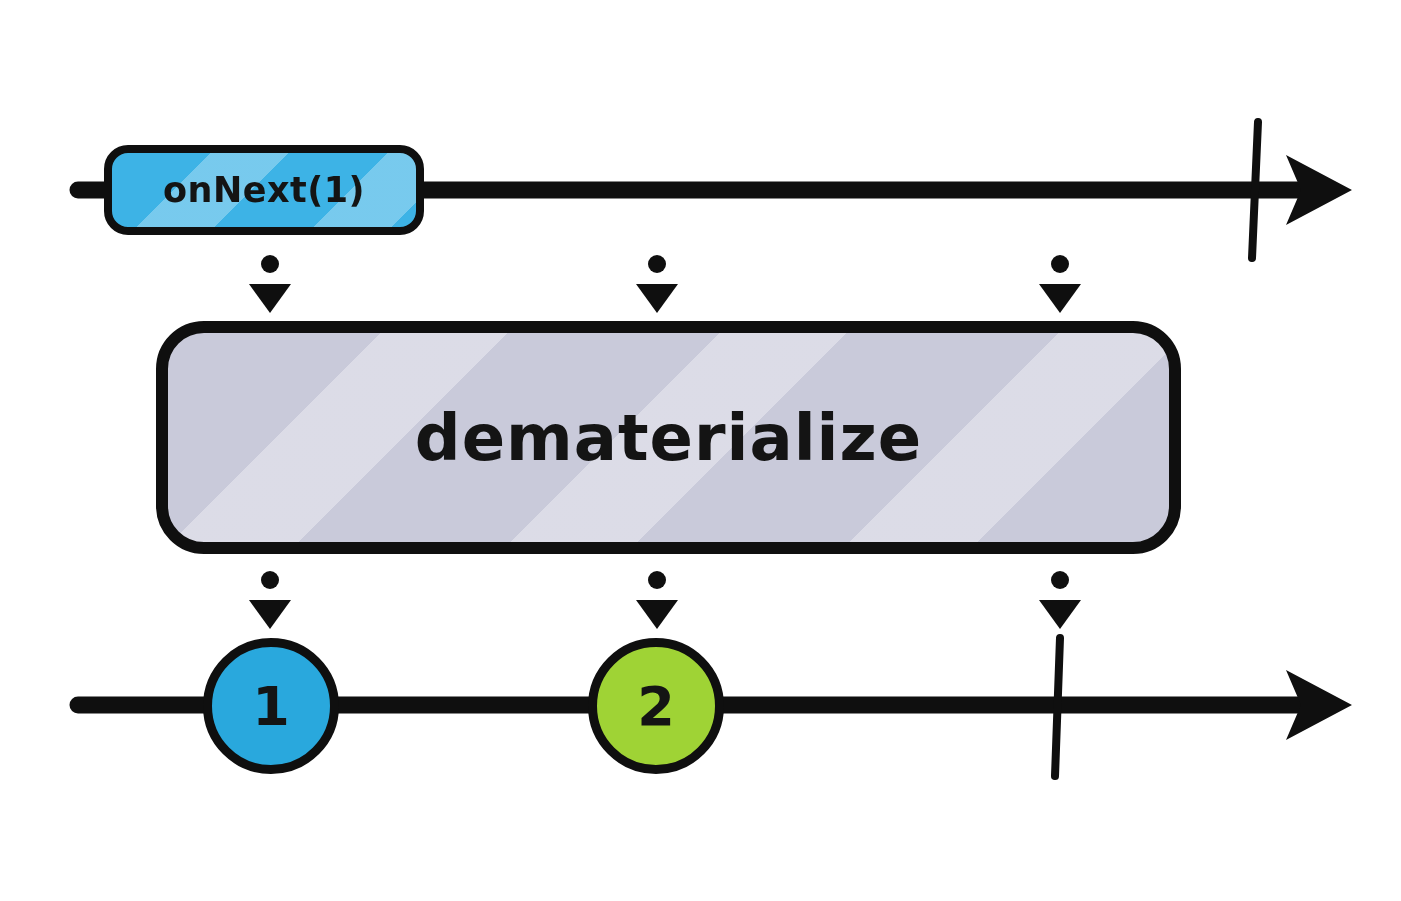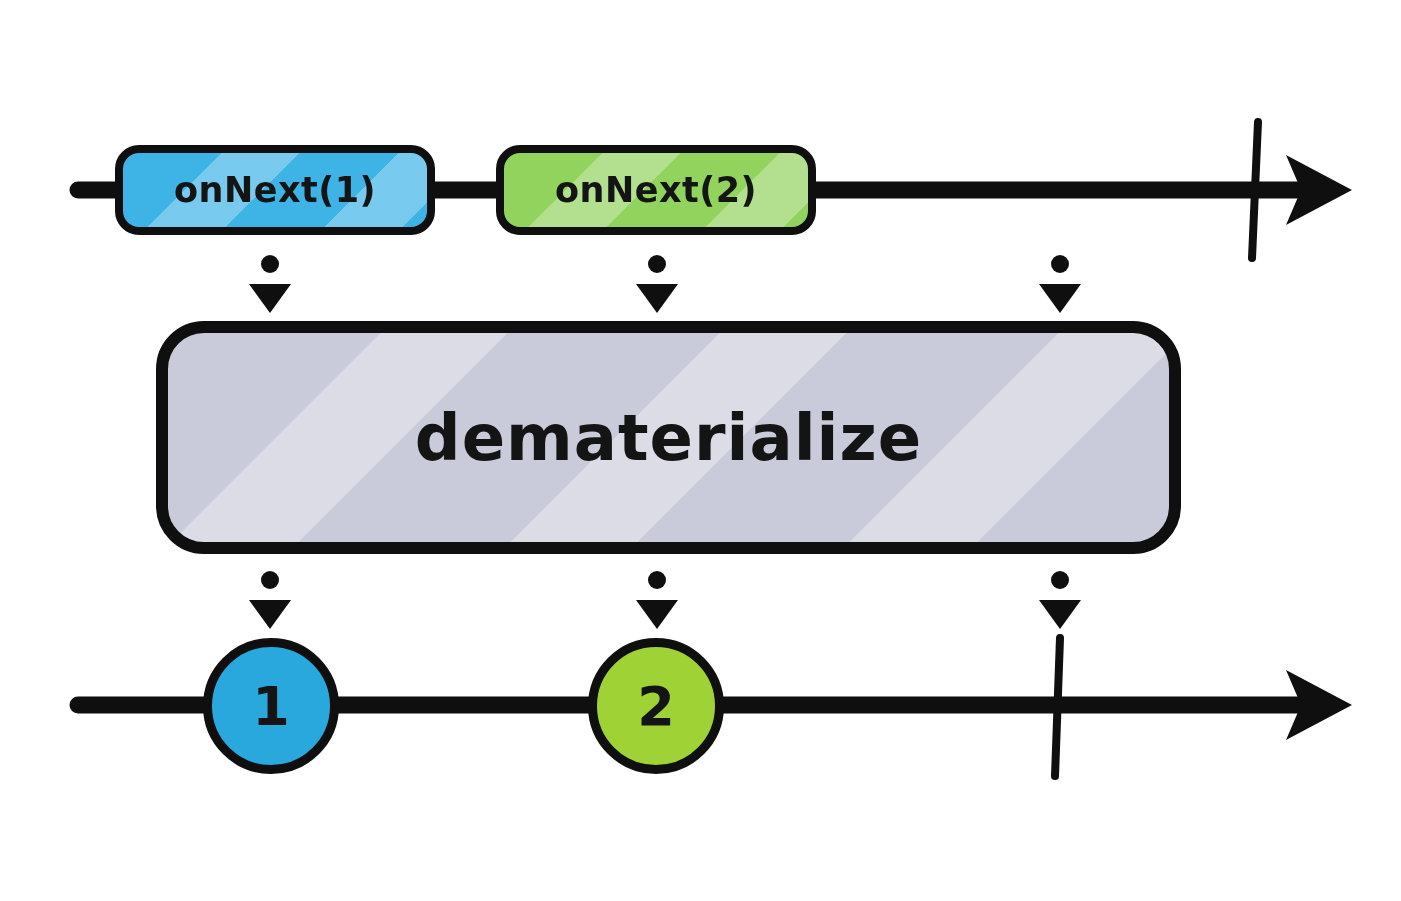--- a/index.html
+++ b/index.html
@@ -40,21 +40,21 @@
       rgba(255,255,255,0.30) 125px
     );
   }
   .event-box span {
     font-size: 35px;
     font-weight: 700;
     color: #141414;
     letter-spacing: 0.5px;
     white-space: nowrap;
   }
-  .evt-1 { left: 115px;  top: 145px; background-color: #3db3e6; }
+  .evt-1 { left: 104px;  top: 145px; background-color: #3db3e6; }
   .evt-2 { left: 496px;  top: 145px; background-color: #92d35e; }
   .evt-3 { left: 900px;  top: 145px; background-color: #e7603a; }
 
   
   .operator-box {
     position: absolute;
     left: 156px;
     top: 321px;
     width: 1025px;
     height: 233px;
@@ -146,23 +146,20 @@
     <g>
       <line x1="78" y1="705" x2="1298" y2="705" stroke="#0f0f0f" stroke-width="17" stroke-linecap="round"></line>
       <path d="M 1286 670 L 1352 705 L 1286 740 L 1301 705 Z" fill="#0f0f0f"></path>
       <line x1="1060" y1="638" x2="1055" y2="776" stroke="#0f0f0f" stroke-width="8" stroke-linecap="round"></line>
     </g>
   </svg>
 
   <div class="event-box evt-1">
     <span>onNext(1)</span>
   </div>
-  <div class="event-box evt-2">
-    <span>onNext(2)</span>
-  </div>
 
   <div class="operator-box">
     <span>dematerialize</span>
   </div>
 
   <div class="marble marble-1">
     <span>1</span>
   </div>
   <div class="marble marble-2">
     <span>2</span>

